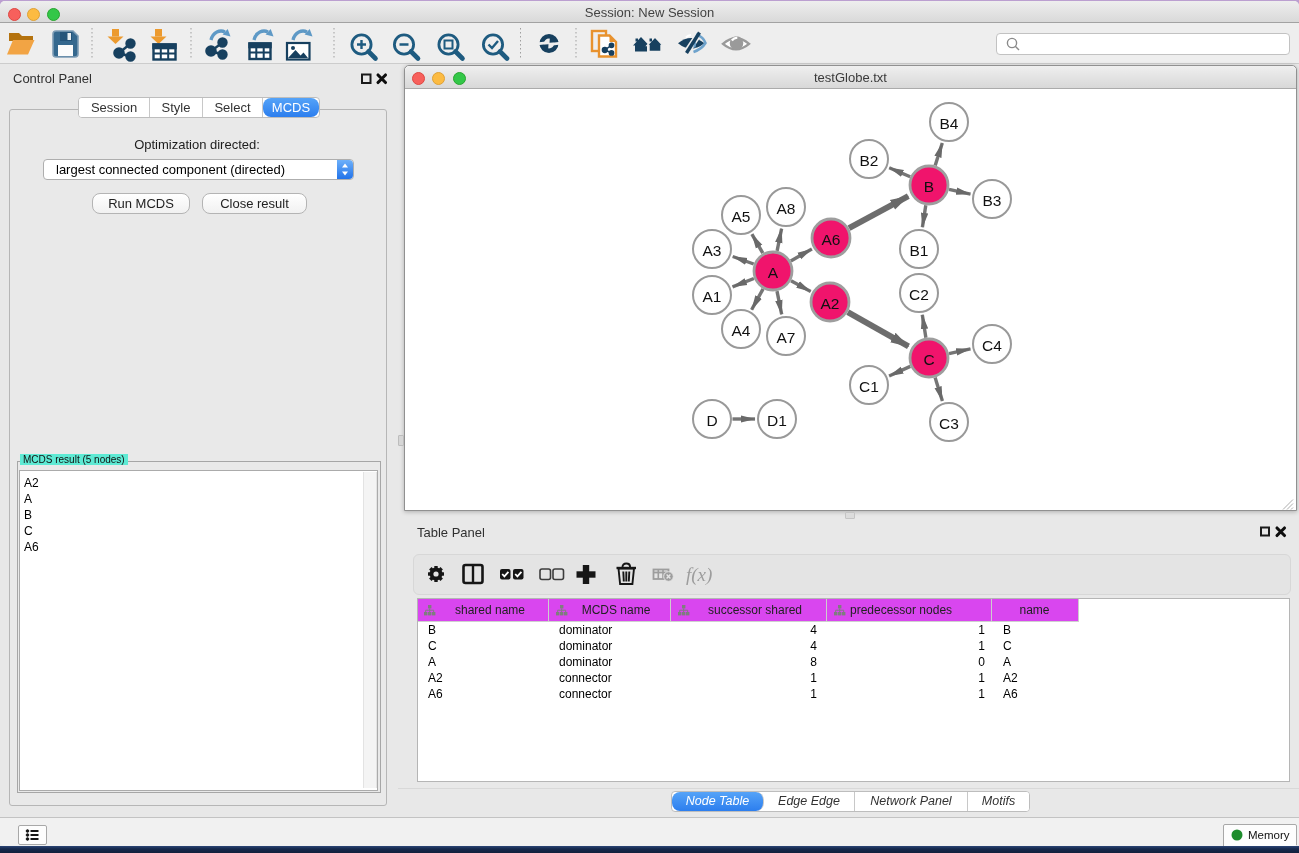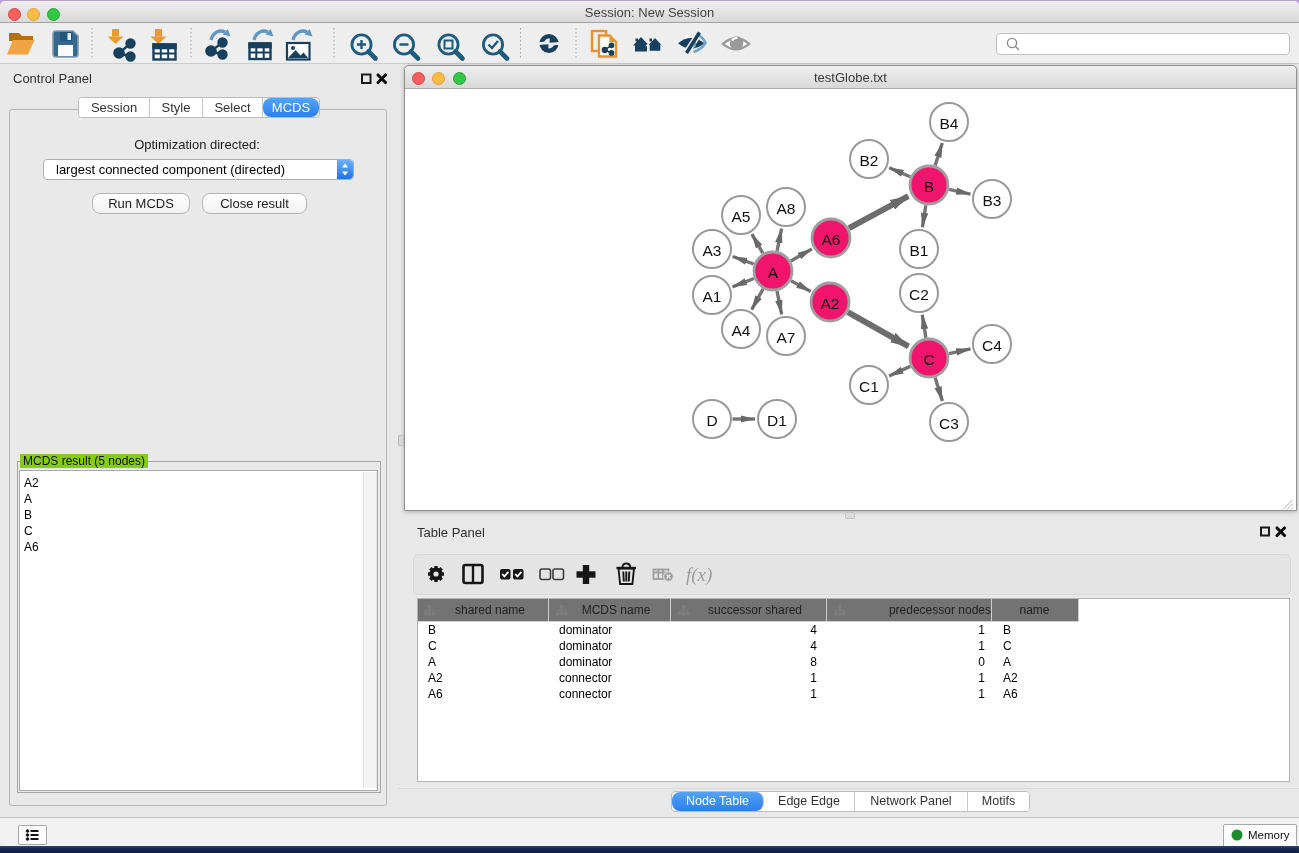--- a/index.html
+++ b/index.html
@@ -19,38 +19,38 @@
 
 #cp-title{left:13px;top:7px;font-size:13px;color:#303030;}
 #cp-body{left:9px;top:45px;width:376px;height:695px;border:1px solid #b6b6b6;border-radius:3px;background:#e9e9e9;}
 .tabseg{position:absolute;display:flex;height:19px;border:1px solid #bdbdbd;border-radius:4px;background:#fff;overflow:hidden;}
 .tabseg div{font-size:13px;color:#333;text-align:center;line-height:19px;border-right:1px solid #c8c8c8;background:#fff;}
 .tabseg div:last-child{border-right:none;}
 .tabseg div.sel{background:linear-gradient(#55a3f8,#2c7eee);color:#fff;border-radius:8px;}
 .btn{position:absolute;background:linear-gradient(#ffffff,#f1f1f1);border:1px solid #b4b4b4;border-radius:8px;font-size:13px;color:#222;text-align:center;}
 
 #fs{left:17px;top:397px;width:362px;height:330px;border:1px solid #a6a6a6;}
-#fs-legend{left:20px;top:390px;padding:0 3px;font-size:12px;color:#111;background:#84cc16;}
+#fs-legend{left:20px;top:390px;padding:0 3px;font-size:10px;color:#111;background:#5eead4;}
 #fs-list{left:19px;top:406px;width:357px;height:315px;background:#fff;border:1px solid #ababab;font-size:12px;color:#000;padding-top:4px;}
 #fs-list div{padding-left:4px;height:16px;line-height:16px;}
 #fs-sb{left:363px;top:408px;width:12px;height:316px;background:#f4f4f4;border-left:1px solid #e3e3e3;border-right:1px solid #e3e3e3;}
 
 #netwin{left:404px;top:1px;width:891px;height:444px;background:#fff;border:1px solid #909090;border-radius:5px 5px 0 0;box-shadow:0 1px 4px rgba(0,0,0,.25);}
 .e{stroke:#757575;stroke-width:3.4;}
 .et{stroke:#6d6d6d;stroke-width:6;}
 .nw{fill:#fff;stroke:#999999;stroke-width:2;}
 .np{fill:#f0146c;stroke:#9e9e9e;stroke-width:2.8;}
 .nl{font-size:15.5px;fill:#111;text-anchor:middle;dominant-baseline:central;font-family:"Liberation Sans",sans-serif;}
 #nw-title{left:0;top:0;width:100%;height:22px;background:linear-gradient(#efefef,#d8d8d8);border-bottom:1px solid #ababab;border-radius:5px 5px 0 0;}
 #nw-title .t{width:100%;text-align:center;font-size:13px;color:#3a3a3a;top:4px;left:0;position:absolute;}
 
 #tp-title{left:417px;top:461px;font-size:13px;color:#303030;}
 #tp-toolbar{left:413px;top:490px;width:876px;height:39px;background:#e4e4e4;border:1px solid #d7d7d7;border-radius:6px;}
 #tbl{left:417px;top:534px;width:871px;height:182px;background:#fff;border:1px solid #b5b5b5;}
-#thead{left:0;top:0;width:660px;height:22px;background:#737373;border-bottom:1px solid #cfcfcf;border-right:1px solid #cdcdcd;}
+#thead{left:0;top:0;width:660px;height:22px;background:#d946ef;border-bottom:1px solid #cfcfcf;border-right:1px solid #cdcdcd;}
 .hv{position:absolute;top:0;height:22px;width:0;border-left:1px solid #cdcdcd;}
 .ht{position:absolute;top:4px;font-size:12px;color:#222;}
 .cell{position:absolute;font-size:12px;color:#000;height:16px;line-height:16px;}
 
 #statusbar{left:0;top:816px;width:1299px;height:30px;background:#f1f1f1;border-top:1px solid #c3c3c3;}
 #desktop-bottom{left:0;top:846px;width:1299px;height:7px;background:linear-gradient(#2c4677,#16294d 40%,#111f3c);}
 .wbtn{position:absolute;background:#fdfdfd;border:1px solid #a8a8a8;margin-left:9px;}
 svg{position:absolute;overflow:visible;}
 </style></head>
 <body>
@@ -410,21 +410,21 @@
         </g>
             </defs>
         <use href="#oc" x="6" y="6"></use>
         <use href="#oc" x="138" y="6"></use>
         <use href="#oc" x="260" y="6"></use>
         <use href="#oc" x="416" y="6"></use>
       </svg>
       <div class="ht" style="left:0;width:130px;text-align:center;padding-left:14px;box-sizing:border-box;">shared name</div>
       <div class="ht" style="left:130px;width:122px;text-align:center;padding-left:14px;box-sizing:border-box;">MCDS name</div>
       <div class="ht" style="left:252px;width:156px;text-align:center;padding-left:14px;box-sizing:border-box;">successor shared</div>
-      <div class="ht" style="left:408px;width:165px;text-align:right;padding-left:18px;box-sizing:border-box;">predecessor nodes</div>
+      <div class="ht" style="left:408px;width:165px;text-align:left;padding-left:24px;box-sizing:border-box;">predecessor nodes</div>
       <div class="ht" style="left:573px;width:87px;text-align:center;">name</div>
     </div>
     <div class="cell" style="left:10px;top:23px;">B</div>
         <div class="cell" style="left:141px;top:23px;">dominator</div>
         <div class="cell" style="left:369px;top:23px;width:30px;text-align:right;">4</div>
         <div class="cell" style="left:537px;top:23px;width:30px;text-align:right;">1</div>
         <div class="cell" style="left:585px;top:23px;">B</div>
     <div class="cell" style="left:10px;top:39px;">C</div>
         <div class="cell" style="left:141px;top:39px;">dominator</div>
         <div class="cell" style="left:369px;top:39px;width:30px;text-align:right;">4</div>
@@ -440,21 +440,21 @@
         <div class="cell" style="left:369px;top:71px;width:30px;text-align:right;">1</div>
         <div class="cell" style="left:537px;top:71px;width:30px;text-align:right;">1</div>
         <div class="cell" style="left:585px;top:71px;">A2</div>
     <div class="cell" style="left:10px;top:87px;">A6</div>
         <div class="cell" style="left:141px;top:87px;">connector</div>
         <div class="cell" style="left:369px;top:87px;width:30px;text-align:right;">1</div>
         <div class="cell" style="left:537px;top:87px;width:30px;text-align:right;">1</div>
         <div class="cell" style="left:585px;top:87px;">A6</div>
   </div>
   <div class="abs" style="left:398px;top:724px;width:901px;height:0;border-top:1px solid #d8d8d8;"></div>
-  <div class="tabseg" style="left:671px;top:727px;">
+  <div class="tabseg" style="left:671px;top:727px;font-style:italic;">
     <div style="width:91px;font-size:12.5px;" class="sel">Node Table</div>
     <div style="width:90px;font-size:12.5px;">Edge Edge</div>
     <div style="width:112px;font-size:12.5px;">Network Panel</div>
     <div style="width:61px;font-size:12.5px;">Motifs</div>
   </div>
 </div>
 <div id="statusbar" class="abs">
   <div class="wbtn" style="left:9px;top:7px;width:27px;height:18px;border-radius:2px;">
     <svg width="27" height="18" style="left:0;top:0;">
       <g fill="#161616" stroke="#161616">

